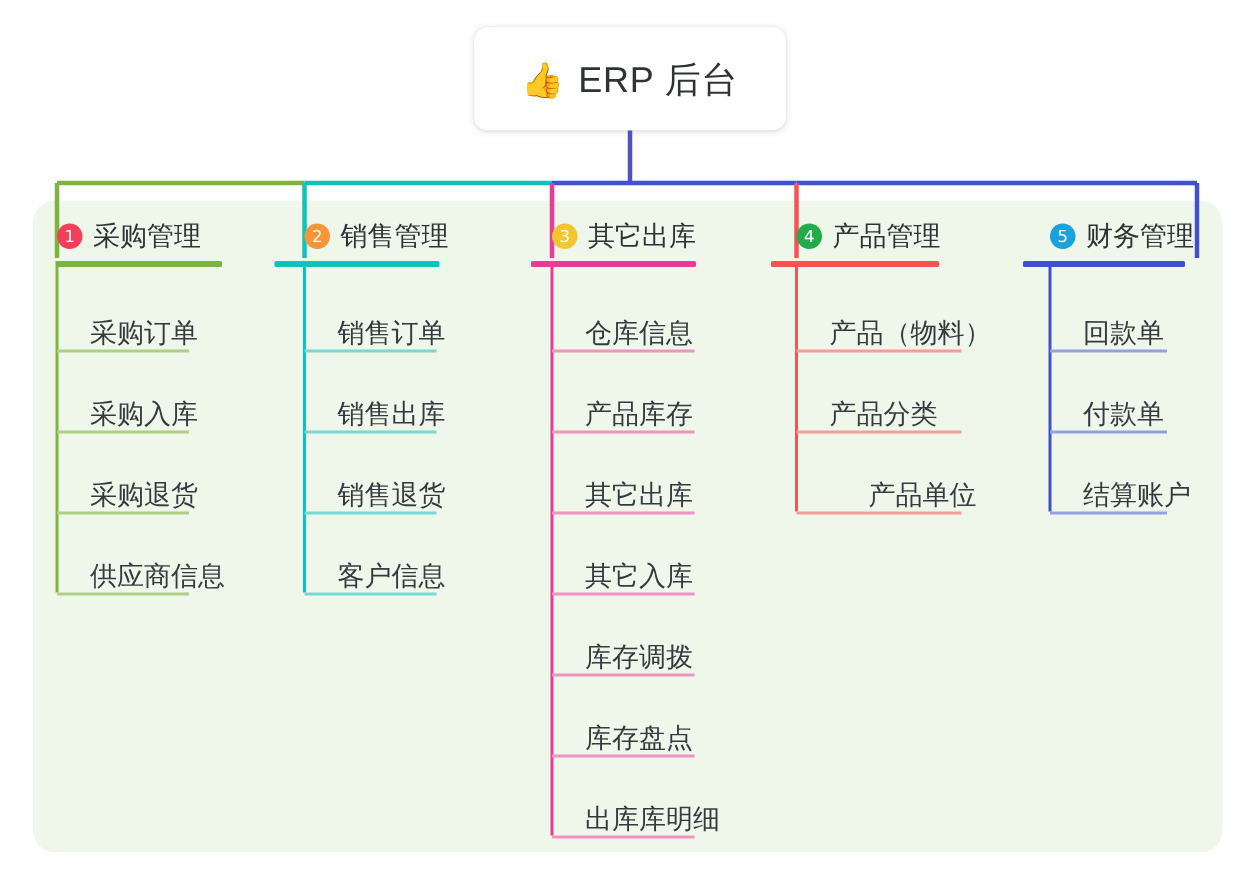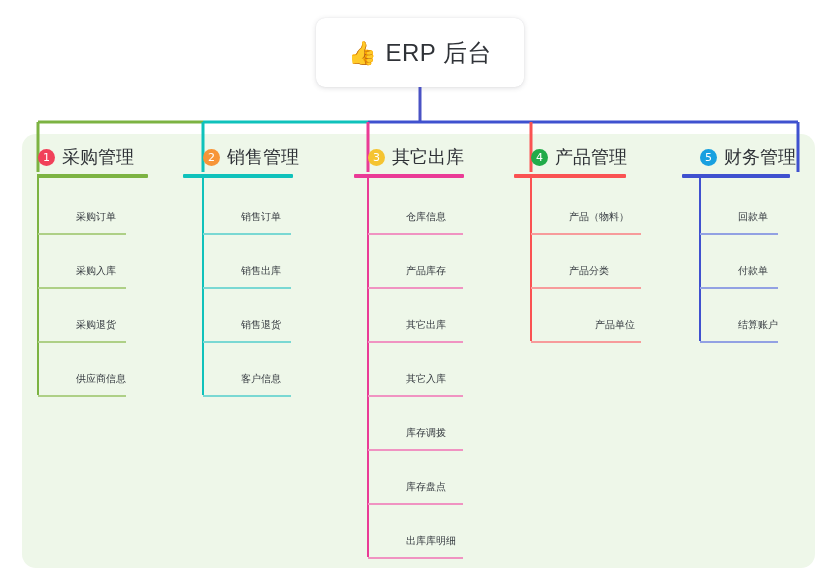--- a/index.html
+++ b/index.html
@@ -89,24 +89,23 @@
     color: #2f3237;
   }
   .head-rule {
     position: absolute;
     height: 4px;
     border-radius: 1px;
   }
   .leaf {
     position: absolute;
     height: 20px;
-    font-size: 10px;
+    font-size: 18px;
     color: #353a40;
     white-space: nowrap;
-    margin-left: 16px;
   }
   .leaf-rule {
     position: absolute;
     height: 2px;
   }
 </style>
 </head>
 <body>
 
 <div id="stage">

